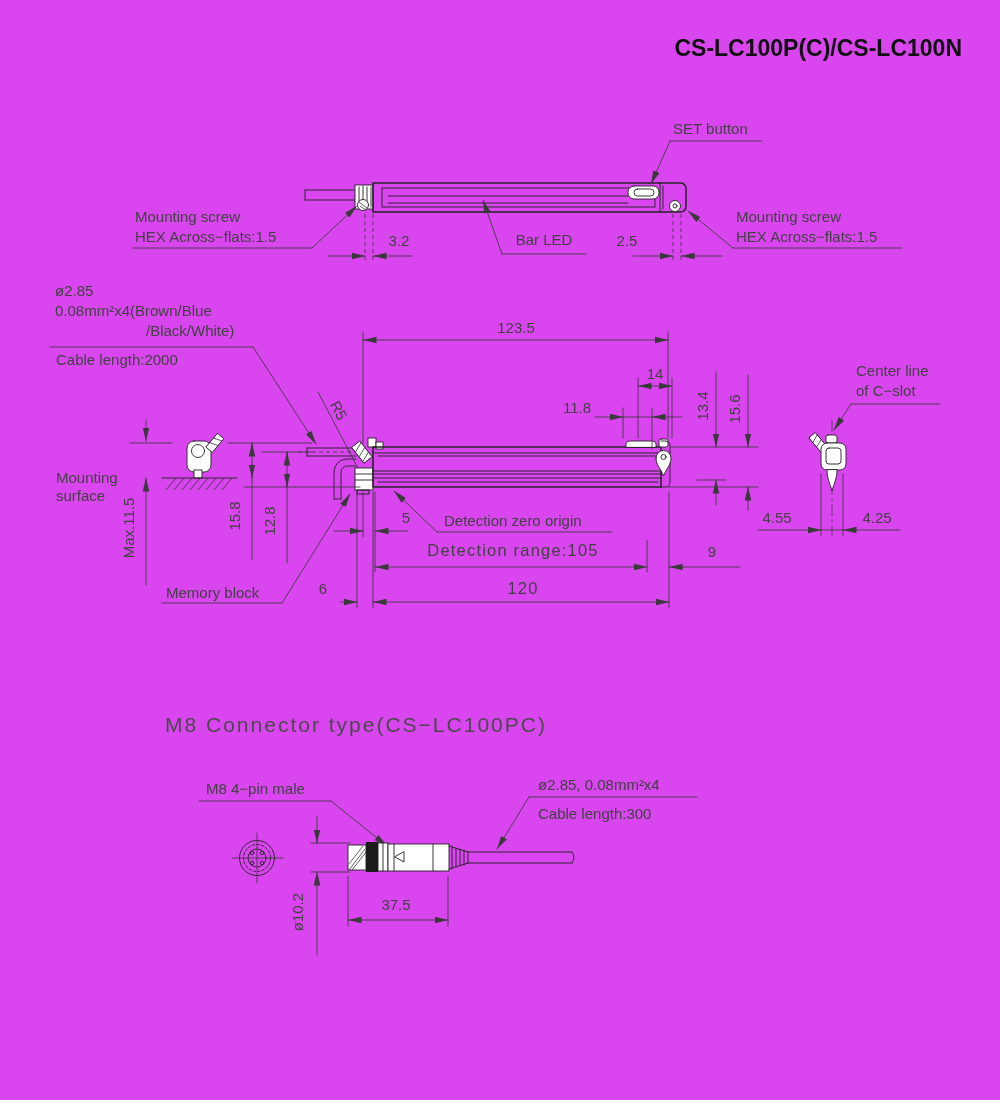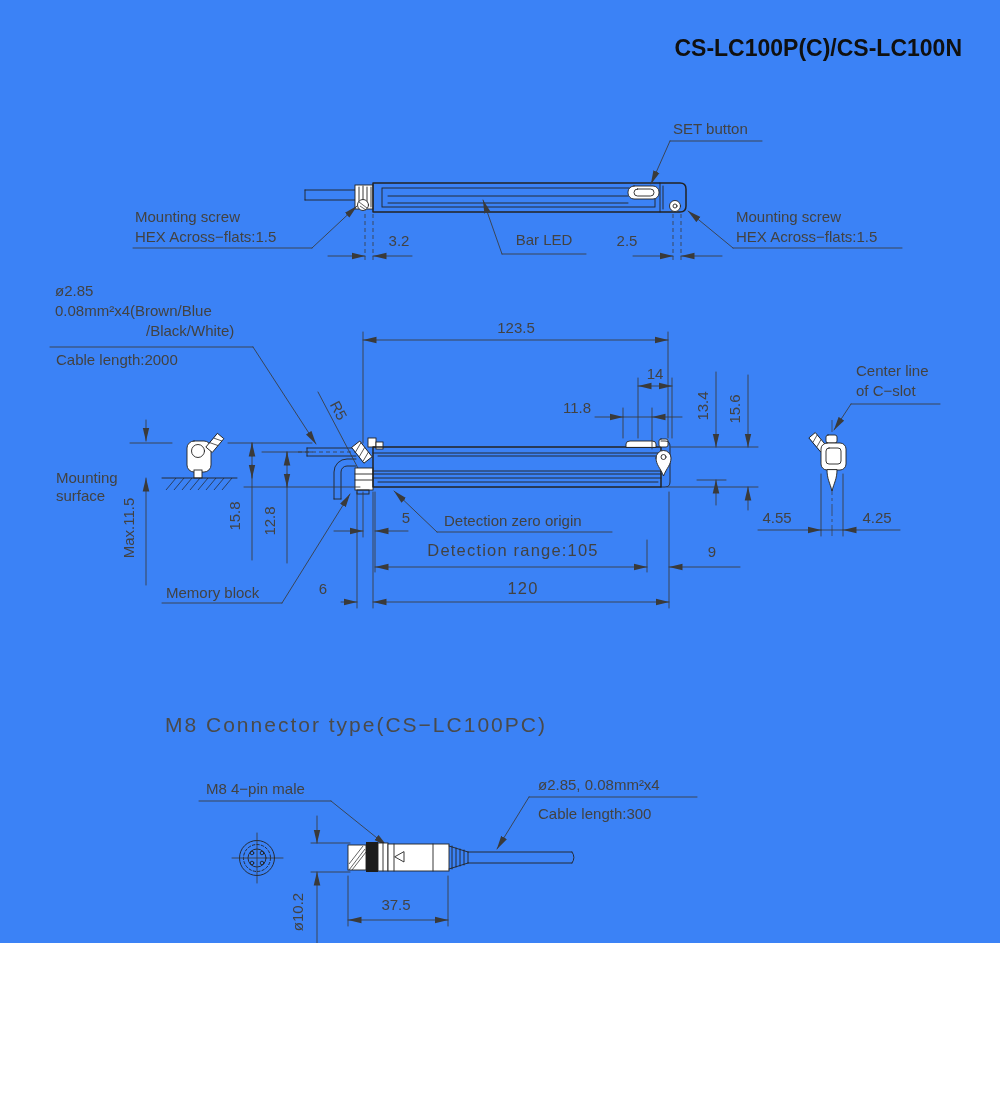--- a/index.html
+++ b/index.html
@@ -1,16 +1,16 @@
 <!DOCTYPE html>
 <html><head>
 <meta charset="utf-8">
 <style>
   html,body{margin:0;padding:0;background:#ffffff;}
-  .canvas{position:relative;width:1000px;height:943px;background:#3b82f6;overflow:hidden;
+  .canvas{position:relative;width:1000px;height:1100px;background:#d946ef;overflow:hidden;
           font-family:"Liberation Sans",sans-serif;}
   svg{position:absolute;left:0;top:0;}
   
   .o  {stroke:#232323;stroke-width:1.5;fill:none;stroke-linecap:round;stroke-linejoin:round;}
   .i  {stroke:#232323;stroke-width:0.9;fill:none;stroke-linecap:round;}
   .d  {stroke:#3a3a3a;stroke-width:0.85;fill:none;stroke-linecap:round;}
   .dash{stroke:#3a3a3a;stroke-width:0.8;fill:none;stroke-dasharray:4 3;}
   .cl {stroke:#3a3a3a;stroke-width:0.7;fill:none;stroke-dasharray:12 3 3 3;}
   .h  {stroke:#232323;stroke-width:0.7;fill:none;}
   .wf {fill:#ffffff;}

